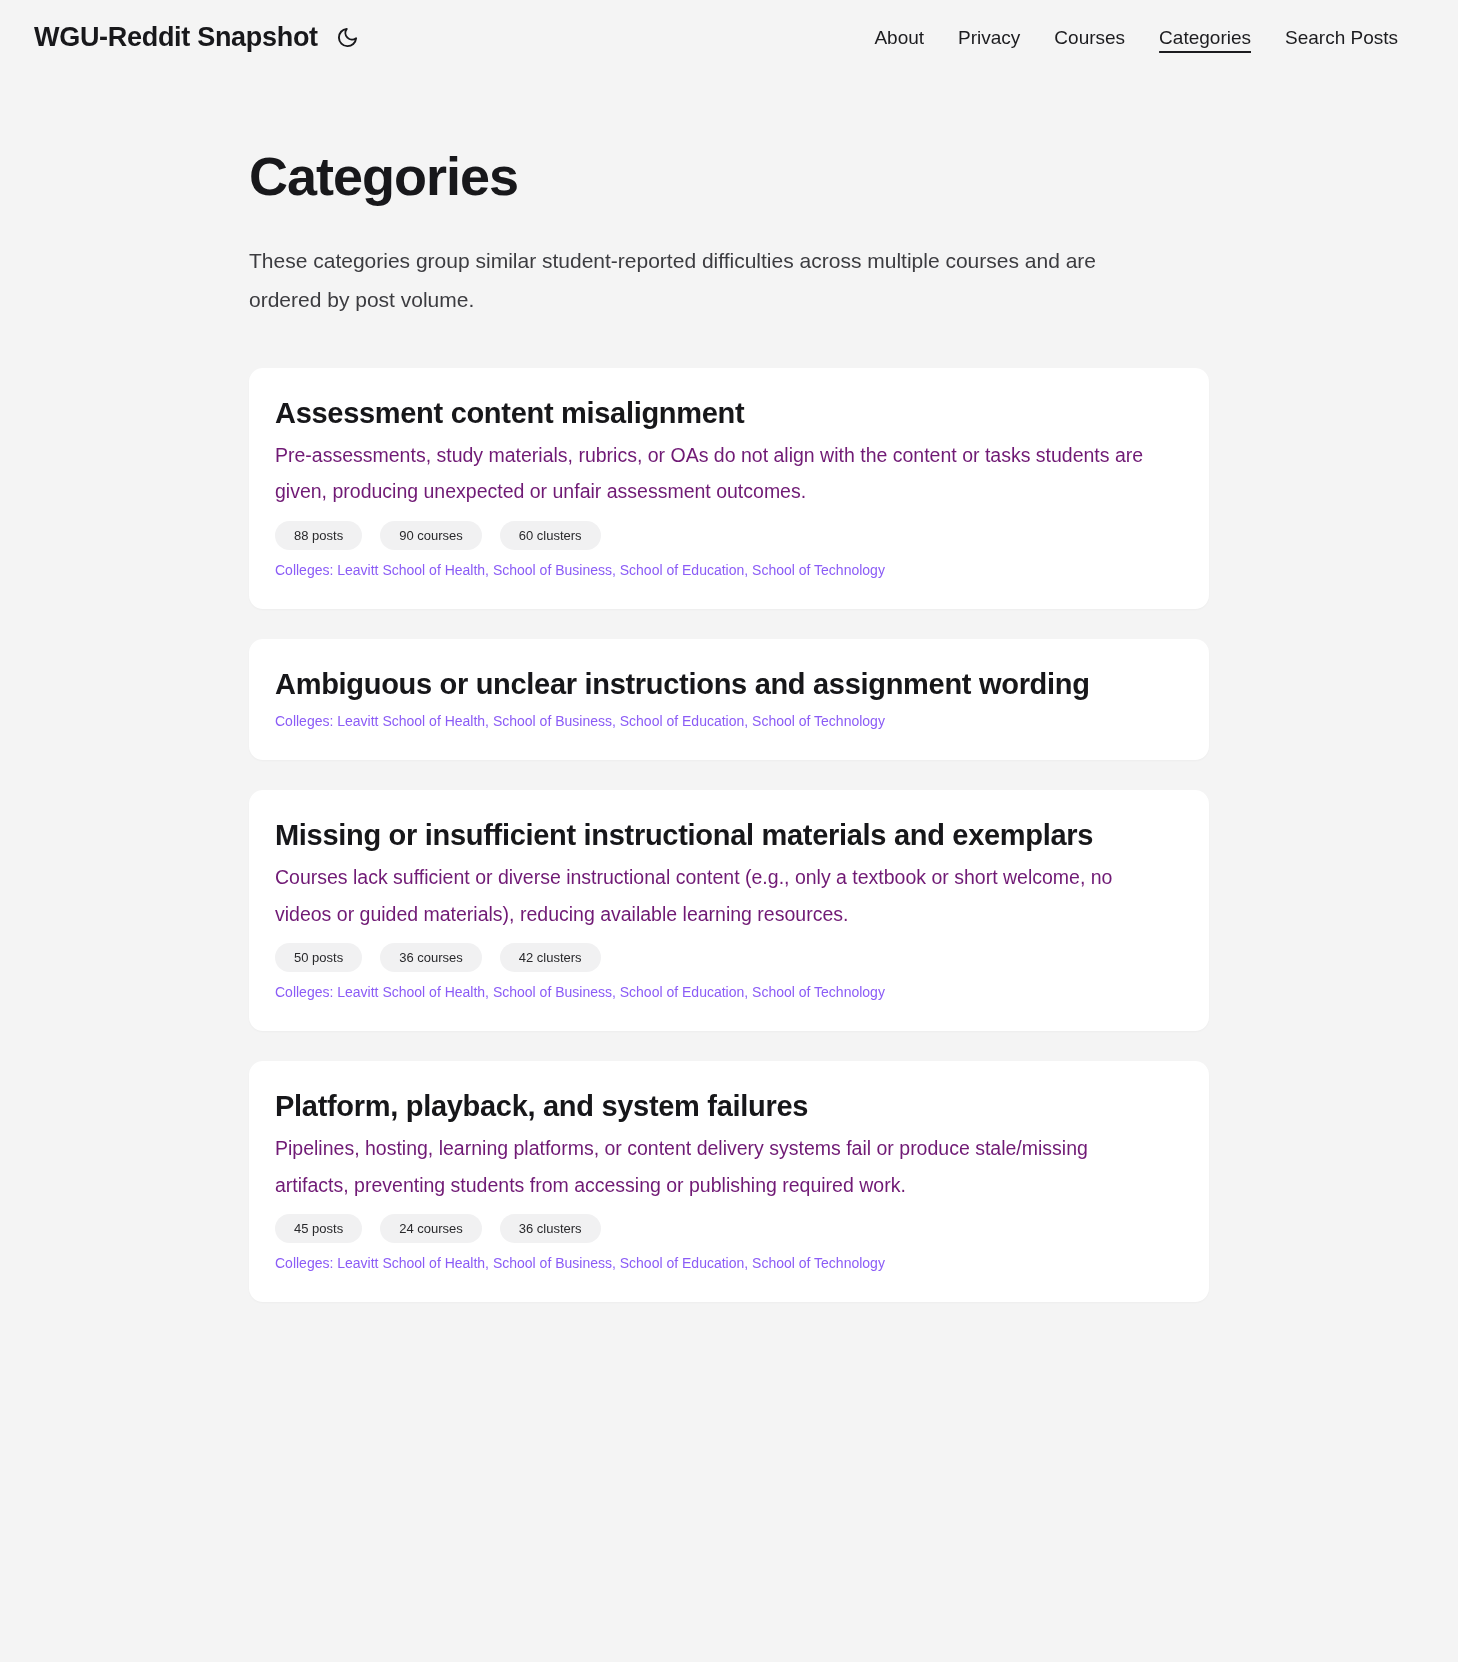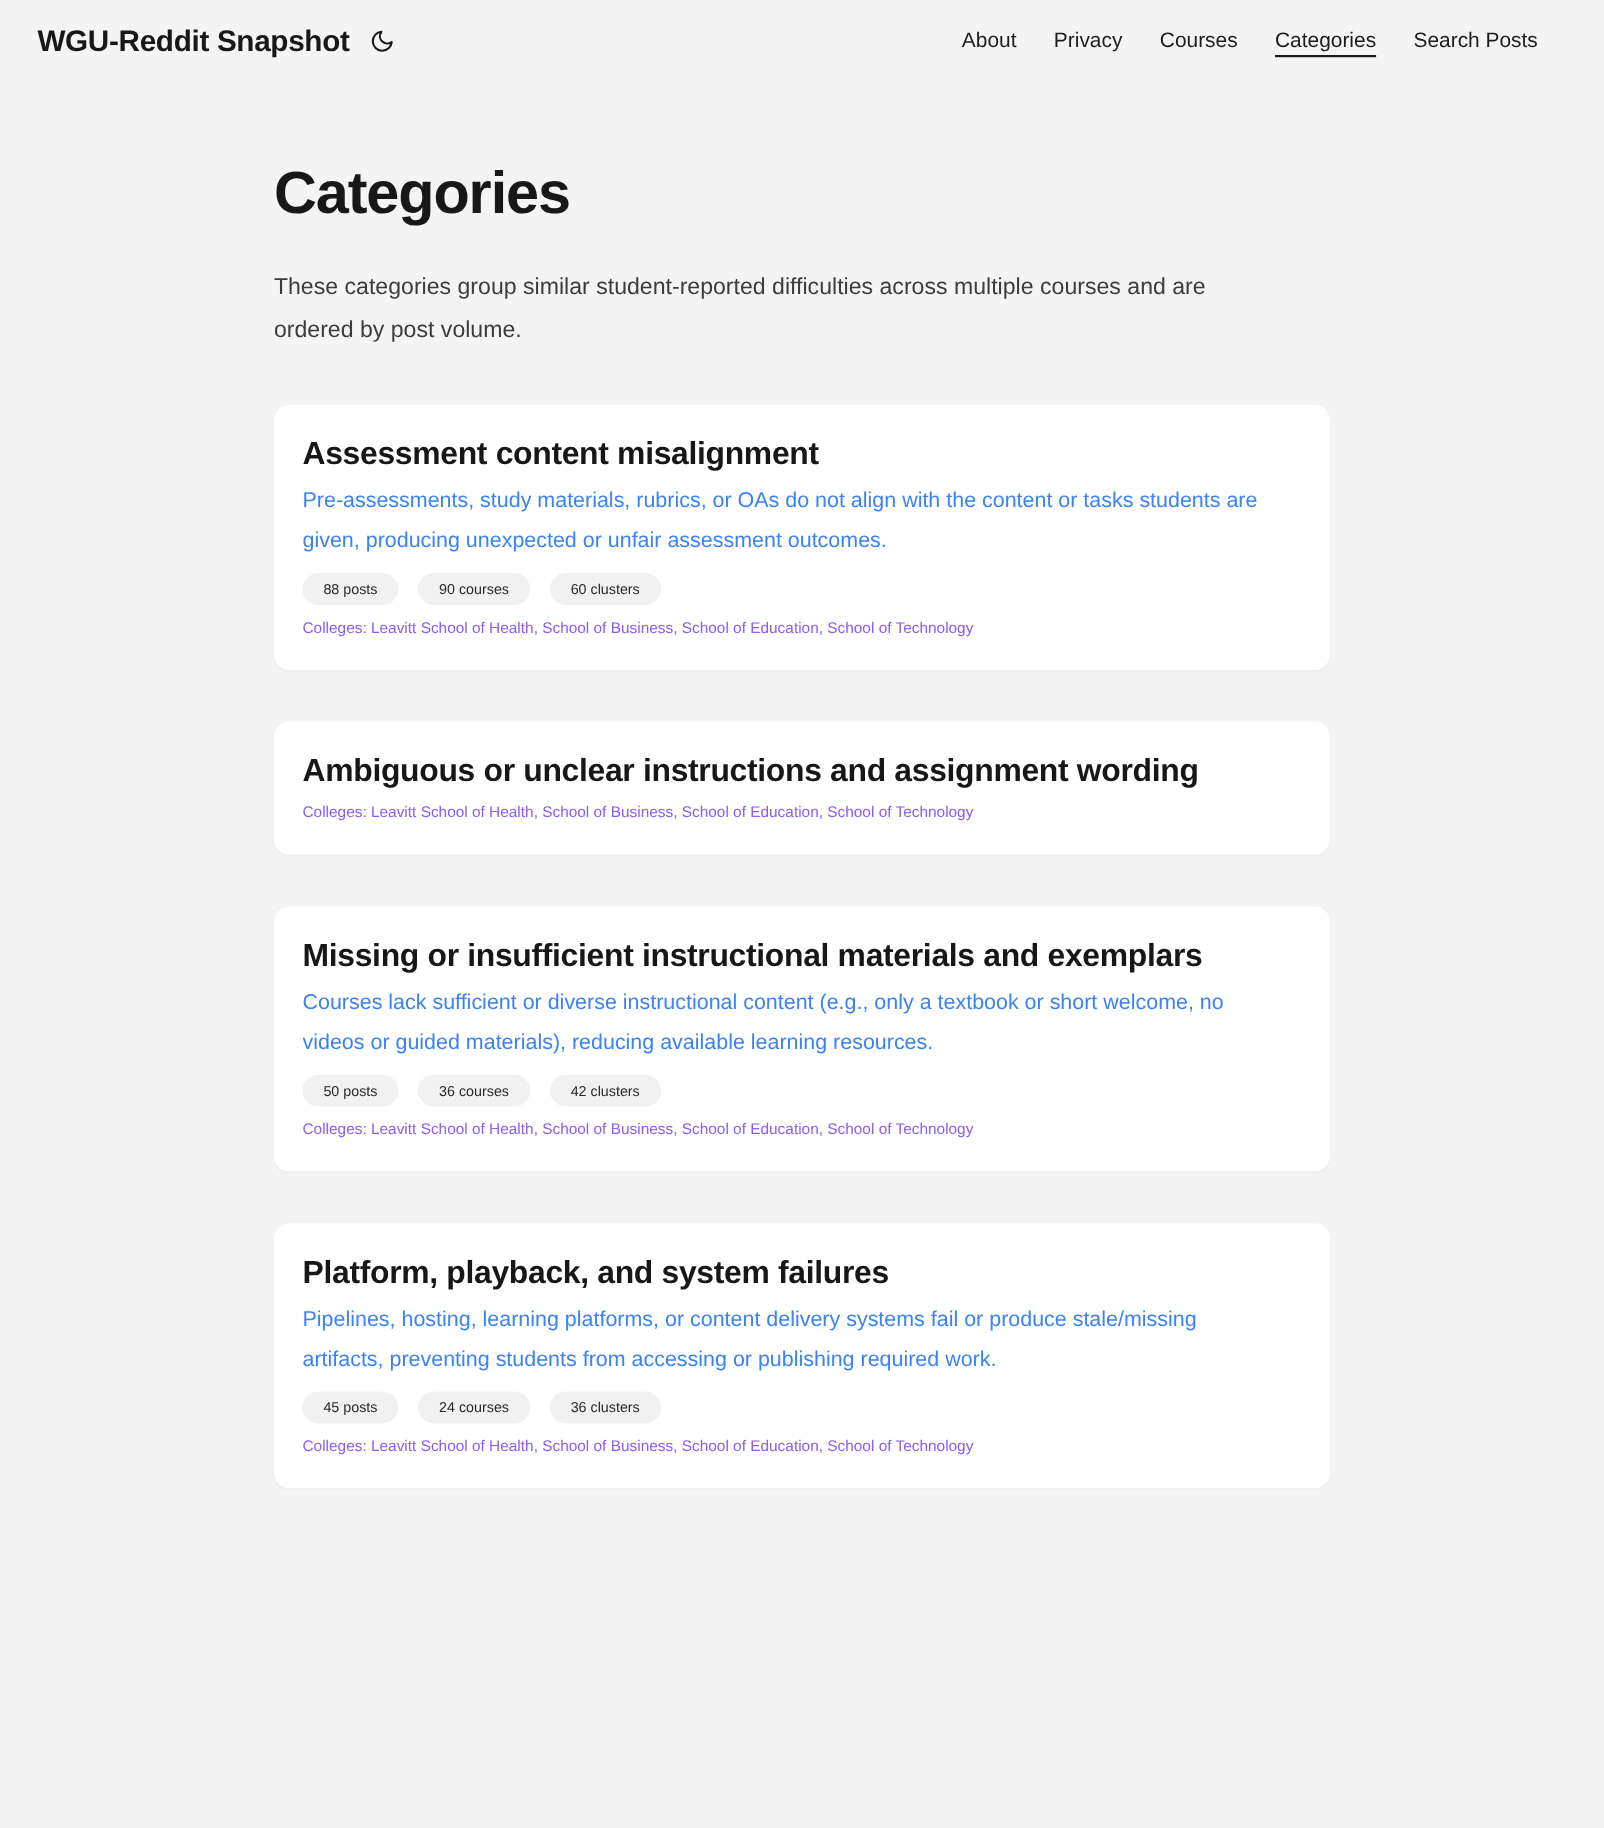--- a/index.html
+++ b/index.html
@@ -79,41 +79,41 @@
     max-width: 900px;
     font-size: 21px;
     line-height: 1.88;
     color: #3c3c40;
   }
 
   .cards {
     margin-top: 48px;
     display: flex;
     flex-direction: column;
-    gap: 47px;
+    gap: 30px;
   }
   article.card {
     background: #ffffff;
     border-radius: 14px;
     padding: 25px 26px 26px 26px;
     box-shadow: 0 1px 2px rgba(0,0,0,0.03);
   }
   article.card h2 {
     font-size: 29px;
     font-weight: 800;
     letter-spacing: -0.3px;
     line-height: 1.38;
     color: #17171a;
     max-width: 830px;
     margin-bottom: 4px;
   }
   article.card p.desc {
     font-size: 19.5px;
     line-height: 1.87;
-    color: #3b82f6;
+    color: #701a75;
     max-width: 880px;
   }
   .badges {
     display: flex;
     gap: 18px;
     margin: 11px 0 7px 0;
   }
   .badge {
     display: inline-flex;
     align-items: center;

